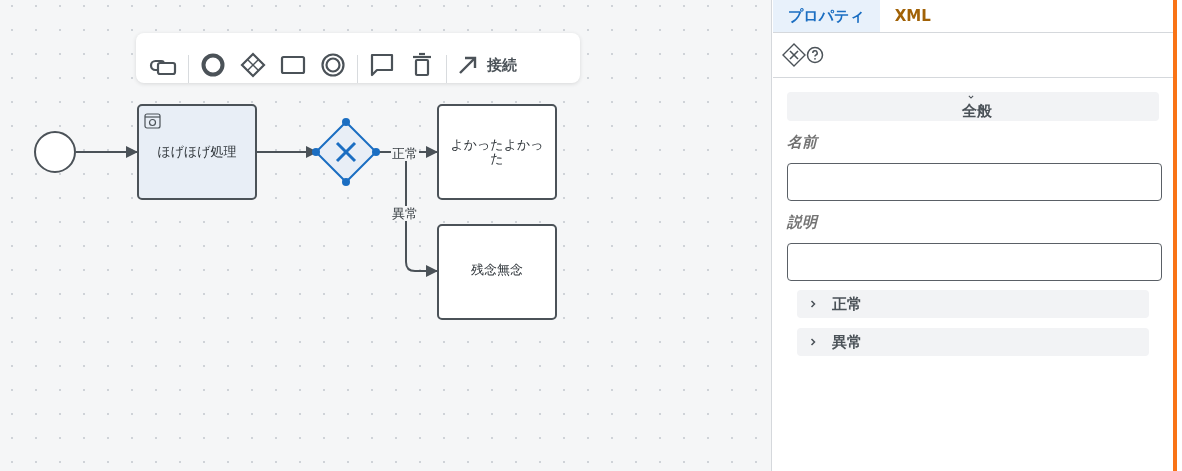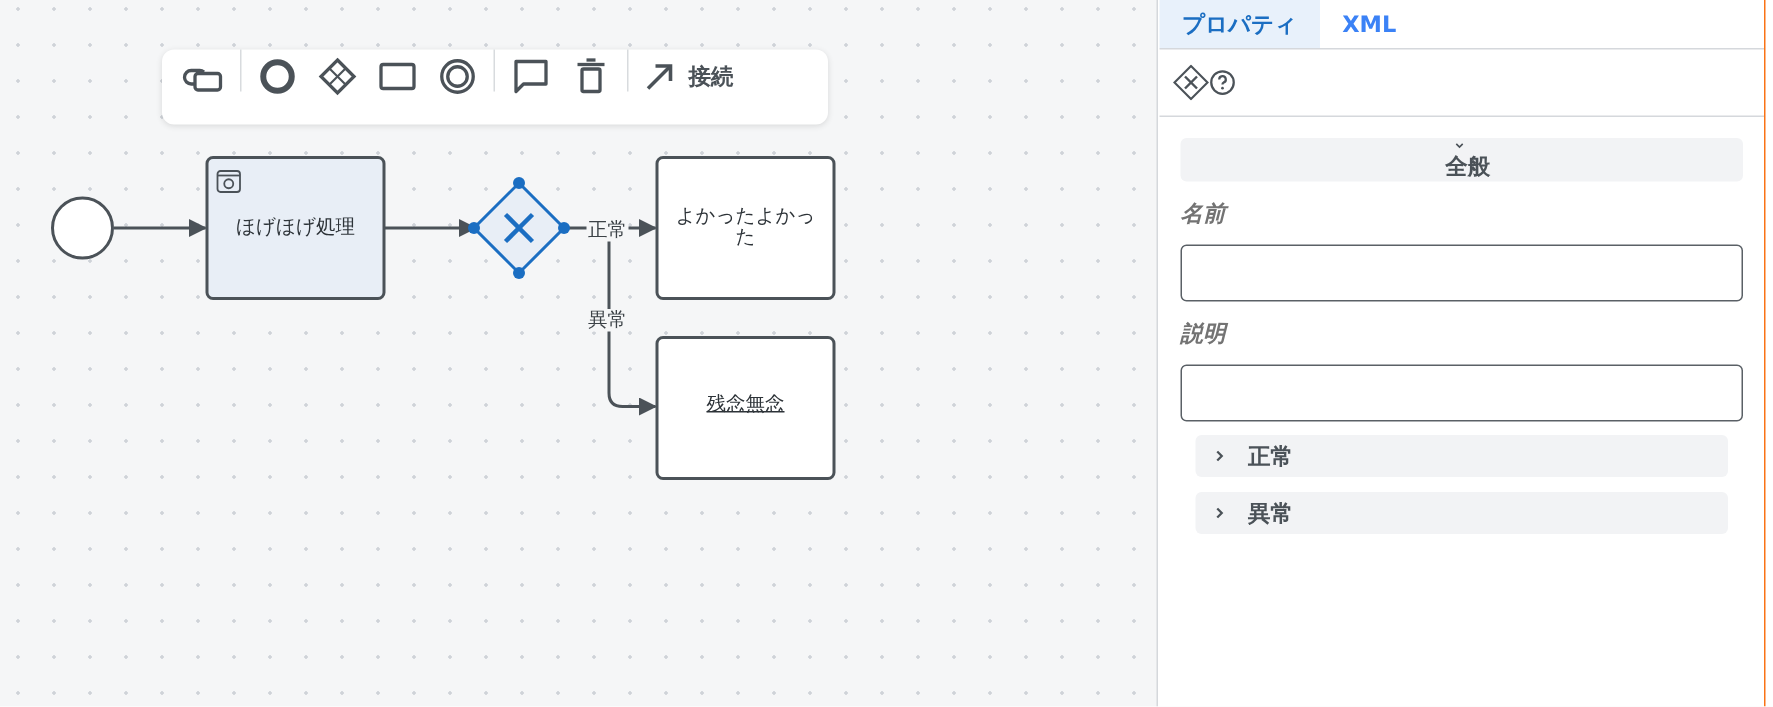--- a/index.html
+++ b/index.html
@@ -12,24 +12,24 @@
       background-color: #f5f6f7;
       background-image: radial-gradient(circle, #cfd3d8 1px, transparent 1.3px);
       background-size: 24px 24px;
       background-position: 0px -6px;
       border-right: 1px solid #d5d8dc;
     }
     .diagram-svg { position: absolute; left: 0; top: 0; }
 
     
     .toolbar {
-      position: absolute; left: 108px; top: 33px; width: 444px; height: 50px;
+      position: absolute; left: 136px; top: 33px; width: 444px; height: 50px;
       background: #ffffff; border-radius: 8px;
       box-shadow: 0 1px 4px rgba(0,0,0,0.12);
-      display: flex; align-items: flex-start; padding: 0 8px;
+      display: flex; align-items: flex-end; padding: 0 8px;
     }
     .tb-btn {
       height: 36px; min-width: 40px; display: flex; align-items: center; justify-content: center;
       cursor: pointer; color: #4b5258;
     }
     .tb-btn svg { display: block; }
     .tb-sep { width: 1px; height: 28px; background: #d8dbde; margin: 0 4px; }
     .tb-connect { padding: 0 4px 0 6px; gap: 8px; }
     .tb-connect-label { font-size: 15px; font-weight: bold; color: #4b5258; }
 
@@ -37,24 +37,24 @@
     .node-label {
       position: absolute; display: flex; align-items: center; justify-content: center;
       text-align: center; font-size: 13px; color: #2d3338; line-height: 14px;
       pointer-events: none;
     }
     .edge-label { position: absolute; font-size: 13px; color: #3c4247; background: #f5f6f7; padding: 0 1px; line-height: 15px; }
 
     
     .panel {
       position: absolute; left: 773px; top: 0; width: 404px; height: 471px;
-      background: #ffffff; border-right: 1px solid #f97316;
+      background: #ffffff; border-right: 4px solid #f97316;
     }
     .tabs { height: 33px; display: flex; border-bottom: 1px solid #d5d8dc; }
-    .tab { height: 32px; padding: 0 15px; display: flex; align-items: center; font-size: 15px; cursor: pointer; color: #3b82f6; font-weight: bold; }
+    .tab { height: 32px; padding: 0 15px; display: flex; align-items: center; font-size: 15px; cursor: pointer; color: #a16207; font-weight: bold; }
     .tab.active { background: #e8f1fb; color: #1b6ec2; }
     .panel-header {
       height: 45px; display: flex; align-items: center; padding: 0 8px 0 9px;
       border-bottom: 1px solid #d5d8dc;
     }
     .panel-title { font-size: 15px; font-weight: bold; color: #4b5258; margin-left: 10px; flex: 1; }
     .help-icon { width: 18px; height: 18px; cursor: pointer; }
 
     .panel-body { padding: 14px 14px 0 14px; }
     .group-header {
@@ -119,21 +119,21 @@
       <circle cx="316" cy="152" r="4" fill="#1b6ec2"></circle>
     </g>
 
     <rect x="438" y="105" width="118" height="94" rx="4" fill="#ffffff" stroke="#4b5258" stroke-width="2"></rect>
 
     <rect x="438" y="225" width="118" height="94" rx="4" fill="#ffffff" stroke="#4b5258" stroke-width="2"></rect>
   </svg>
 
   <div class="node-label" style="left:444px; top:107px; width:106px; height:90px;">よかったよかった</div>
   <div class="node-label" style="left:140px; top:107px; width:114px; height:90px;">ほげほげ処理</div>
-  <div class="node-label" style="left:440px; top:227px; width:114px; height:86px;text-decoration:underline;">残念無念</div>
+  <div class="node-label" style="left:440px; top:227px; width:114px; height:86px;">残念無念</div>
 
   <div class="edge-label" style="left:391px; top:146px;">正常</div>
   <div class="edge-label" style="left:391px; top:206px;">異常</div>
 
   <div class="toolbar">
     <div class="tb-btn">
       <svg width="30" height="24" viewBox="0 0 30 24">
         <path d="M9,17 H6.5 A4.5,4.5 0 0 1 6.5,8 H12 A4.5,4.5 0 0 1 15,9" fill="none" stroke="#4b5258" stroke-width="2.2"></path>
         <rect x="9" y="10" width="17" height="11" rx="2" fill="#fff" stroke="#4b5258" stroke-width="2.2"></rect>
       </svg>

